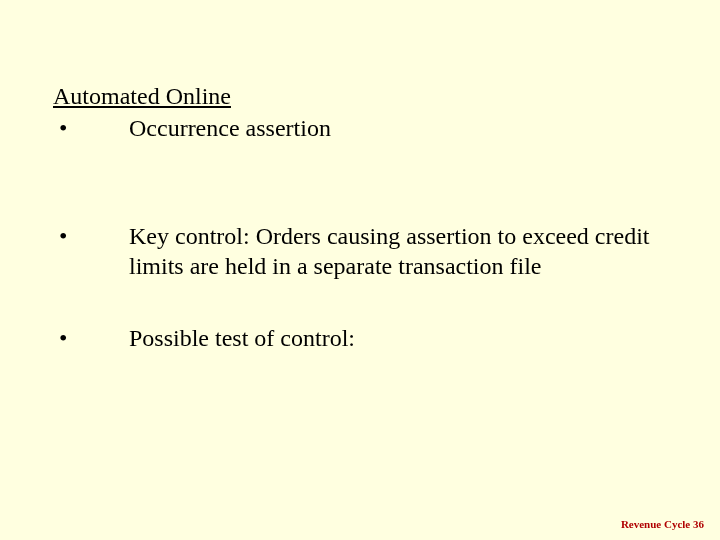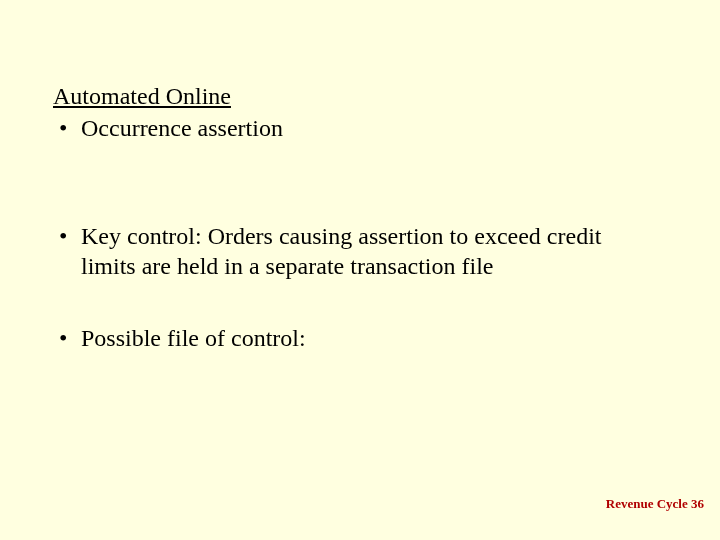--- a/index.html
+++ b/index.html
@@ -42,32 +42,33 @@
   }
   .bullet-dot {
     width: 28px;
     flex: 0 0 28px;
     text-align: left;
     padding-left: 6px;
     box-sizing: border-box;
   }
   .bullet-text {
     flex: 1;
+    margin-left: 48px;
   }
   .gap-large {
     height: 78px;
   }
   .gap-med {
     height: 42px;
   }
   .footer {
     position: absolute;
     right: 16px;
-    bottom: 28px;
-    font-size: 13px;
+    bottom: 10px;
+    font-size: 11px;
     font-weight: bold;
     color: #b00000;
     font-family: "Times New Roman", Times, serif;
   }
 </style>
 </head>
 <body>
 
 <div class="slide">
   <div class="content">
@@ -83,21 +84,21 @@
 
     <div class="bullet-row">
       <div class="bullet-dot">•</div>
       <div class="bullet-text">Key control: Orders causing assertion to exceed credit limits are held in a separate transaction file</div>
     </div>
 
     <div class="gap-med"></div>
 
     <div class="bullet-row">
       <div class="bullet-dot">•</div>
-      <div class="bullet-text">Possible file of control:</div>
+      <div class="bullet-text">Possible test of control:</div>
     </div>
 
   </div>
 
   <div class="footer">
     <span>Revenue Cycle</span>
     <span>36</span>
   </div>
 </div>
 

